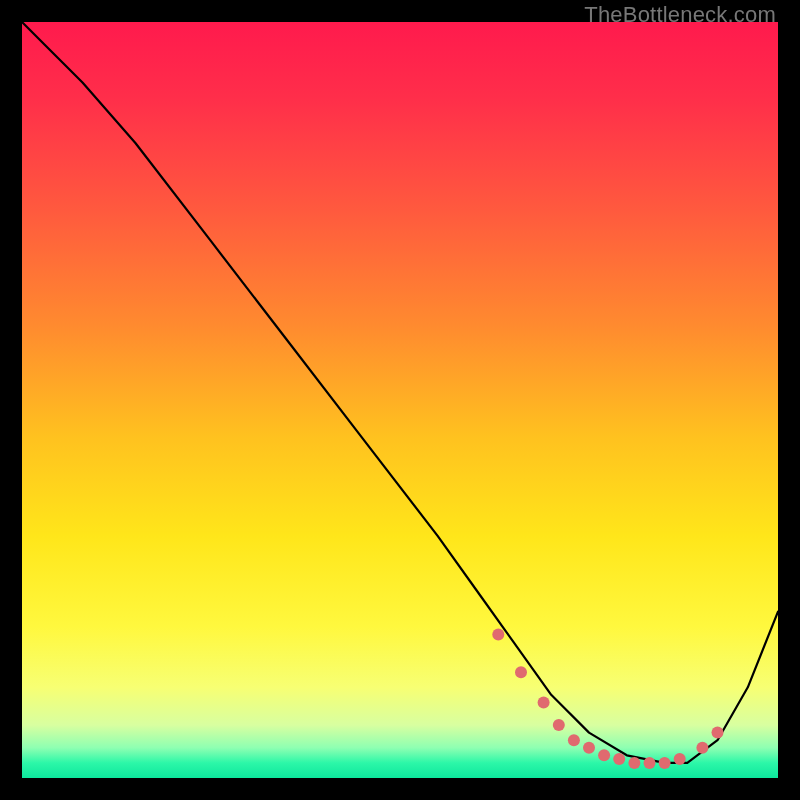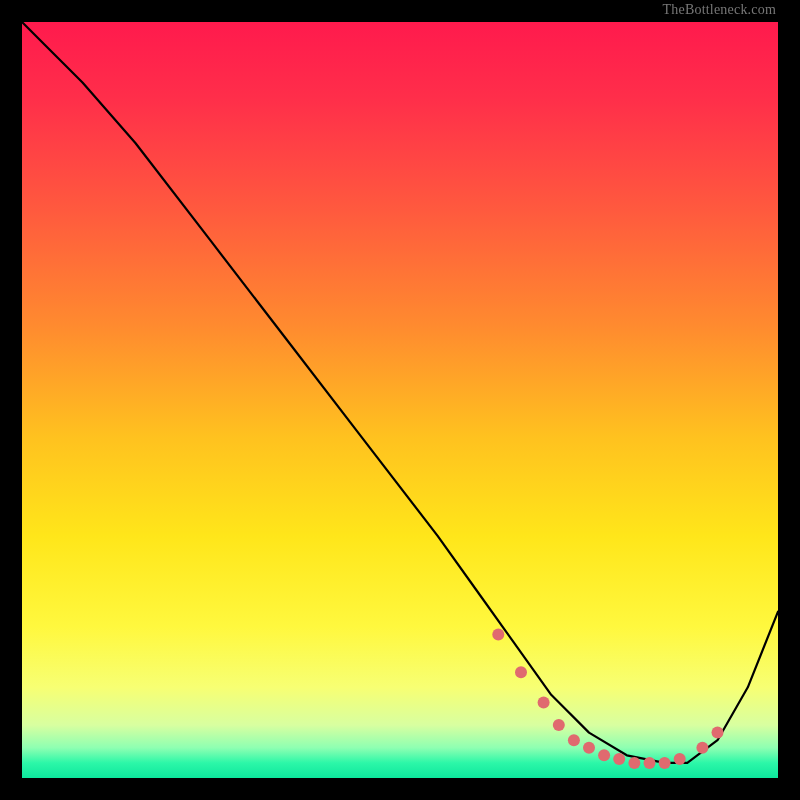--- a/index.html
+++ b/index.html
@@ -38,25 +38,24 @@
       #8effb2 96%,
       #2cf7a8 98%,
       #0de79d 100%
     );
   }
   .watermark {
     position: absolute;
     top: 2px;
     right: 24px;
     color: #777;
-    font-size: 14px;
+    font-size: 22px;
     font-weight: 500;
     letter-spacing: 0.2px;
     user-select: none;
-    font-family: Liberation Serif, serif;
   }
   svg.curve {
     position: absolute;
     left: 0;
     top: 0;
     width: 756px;
     height: 756px;
     overflow: visible;
   }
   .line {

